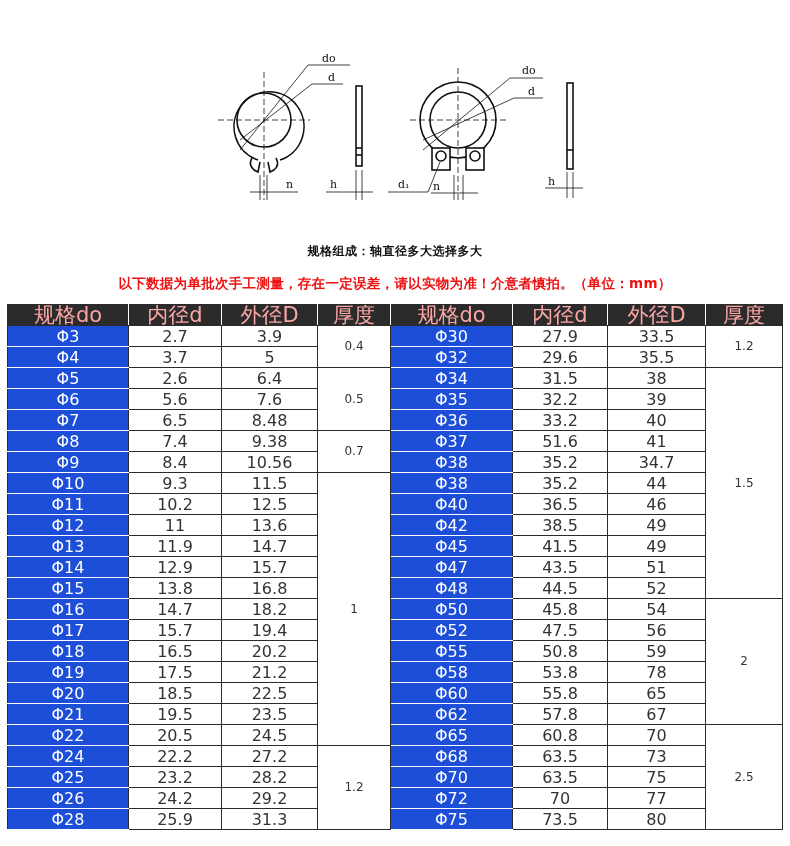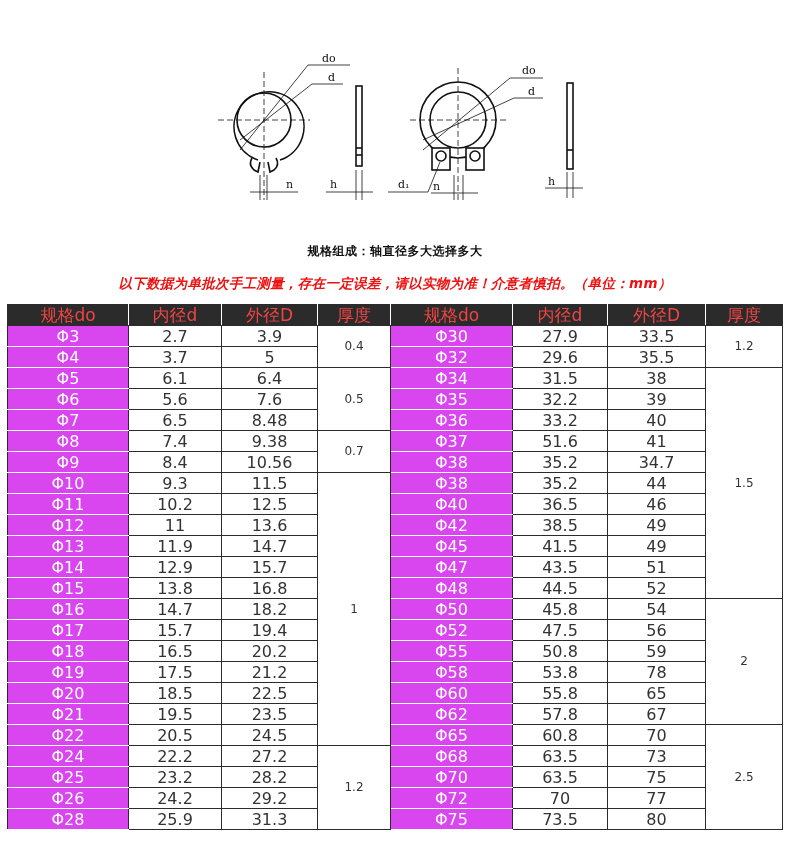--- a/index.html
+++ b/index.html
@@ -1,26 +1,26 @@
 <!DOCTYPE html>
 <html><head>
 <meta charset="utf-8">
 <style>
   html, body { margin:0; padding:0; background:#ffffff; }
   body { width:790px; height:846px; position:relative; overflow:hidden; font-family:"DejaVu Sans", sans-serif; }
   .diagram { position:absolute; left:8px; top:0; width:790px; height:230px;text-align:right; }
   .diagram svg { position:absolute; left:0; top:0; }
   .title { position:absolute; left:0; top:243px; width:790px; text-align:center; font-size:12px; font-weight:bold; color:#111; letter-spacing:0.5px; }
-  .notice { position:absolute; left:0; top:275px; width:790px; text-align:center; font-size:13.5px; font-weight:bold; color:#ee1111; letter-spacing:0.3px;font-style:italic; }
+  .notice { position:absolute; left:0; top:275px; width:790px; text-align:center; font-size:13.5px; font-weight:bold; color:#ee1111; letter-spacing:0.3px; }
   table.spec { position:absolute; left:7px; top:304px; border-collapse:collapse; table-layout:fixed; width:775px; }
   table.spec td, table.spec th { height:20px; padding:0; text-align:center; font-size:16px; line-height:19px; color:#333; border:1px solid #2b2b2b; font-weight:normal; overflow:hidden; white-space:nowrap; }
-  table.spec th { background:#2b2b2b; color:#ef4444; font-size:17px; border-left:1px solid #ffffff; border-right:1px solid #ffffff; border-top:1px solid #2b2b2b; border-bottom:1px solid #2b2b2b; }
+  table.spec th { background:#2b2b2b; color:#fca5a5; font-size:21px; border-left:1px solid #ffffff; border-right:1px solid #ffffff; border-top:1px solid #2b2b2b; border-bottom:1px solid #2b2b2b; }
   table.spec th.first { border-left:1px solid #2b2b2b; }
   table.spec th.last { border-right:1px solid #2b2b2b; }
-  table.spec td.spec-cell { background:#d946ef; color:#ffffff; border-left:1px solid #2b2b2b; border-right:1px solid #2b2b2b; border-bottom:1px solid #ffffff; }
+  table.spec td.spec-cell { background:#1d4ed8; color:#ffffff; border-left:1px solid #2b2b2b; border-right:1px solid #2b2b2b; border-bottom:1px solid #ffffff; }
   table.spec td.val { background:#ffffff; }
   table.spec td.thick { background:#ffffff; font-size:12px; vertical-align:middle; }
 </style>
 </head>
 <body>
 
 <div class="diagram">
   <svg width="790" height="230" viewBox="0 0 790 230">
     <g fill="none" stroke="#111" stroke-width="1.6">
 
@@ -127,21 +127,21 @@
       <tr>
         <td class="spec-cell">Φ4</td>
         <td class="val">3.7</td>
         <td class="val">5</td>
         <td class="spec-cell">Φ32</td>
         <td class="val">29.6</td>
         <td class="val">35.5</td>
       </tr>
       <tr>
         <td class="spec-cell">Φ5</td>
-        <td class="val">6.1</td>
+        <td class="val">2.6</td>
         <td class="val">6.4</td>
         <td class="thick" rowspan="3">0.5</td>
         <td class="spec-cell">Φ34</td>
         <td class="val">31.5</td>
         <td class="val">38</td>
         <td class="thick" rowspan="11">1.5</td>
       </tr>
       <tr>
         <td class="spec-cell">Φ6</td>
         <td class="val">5.6</td>

